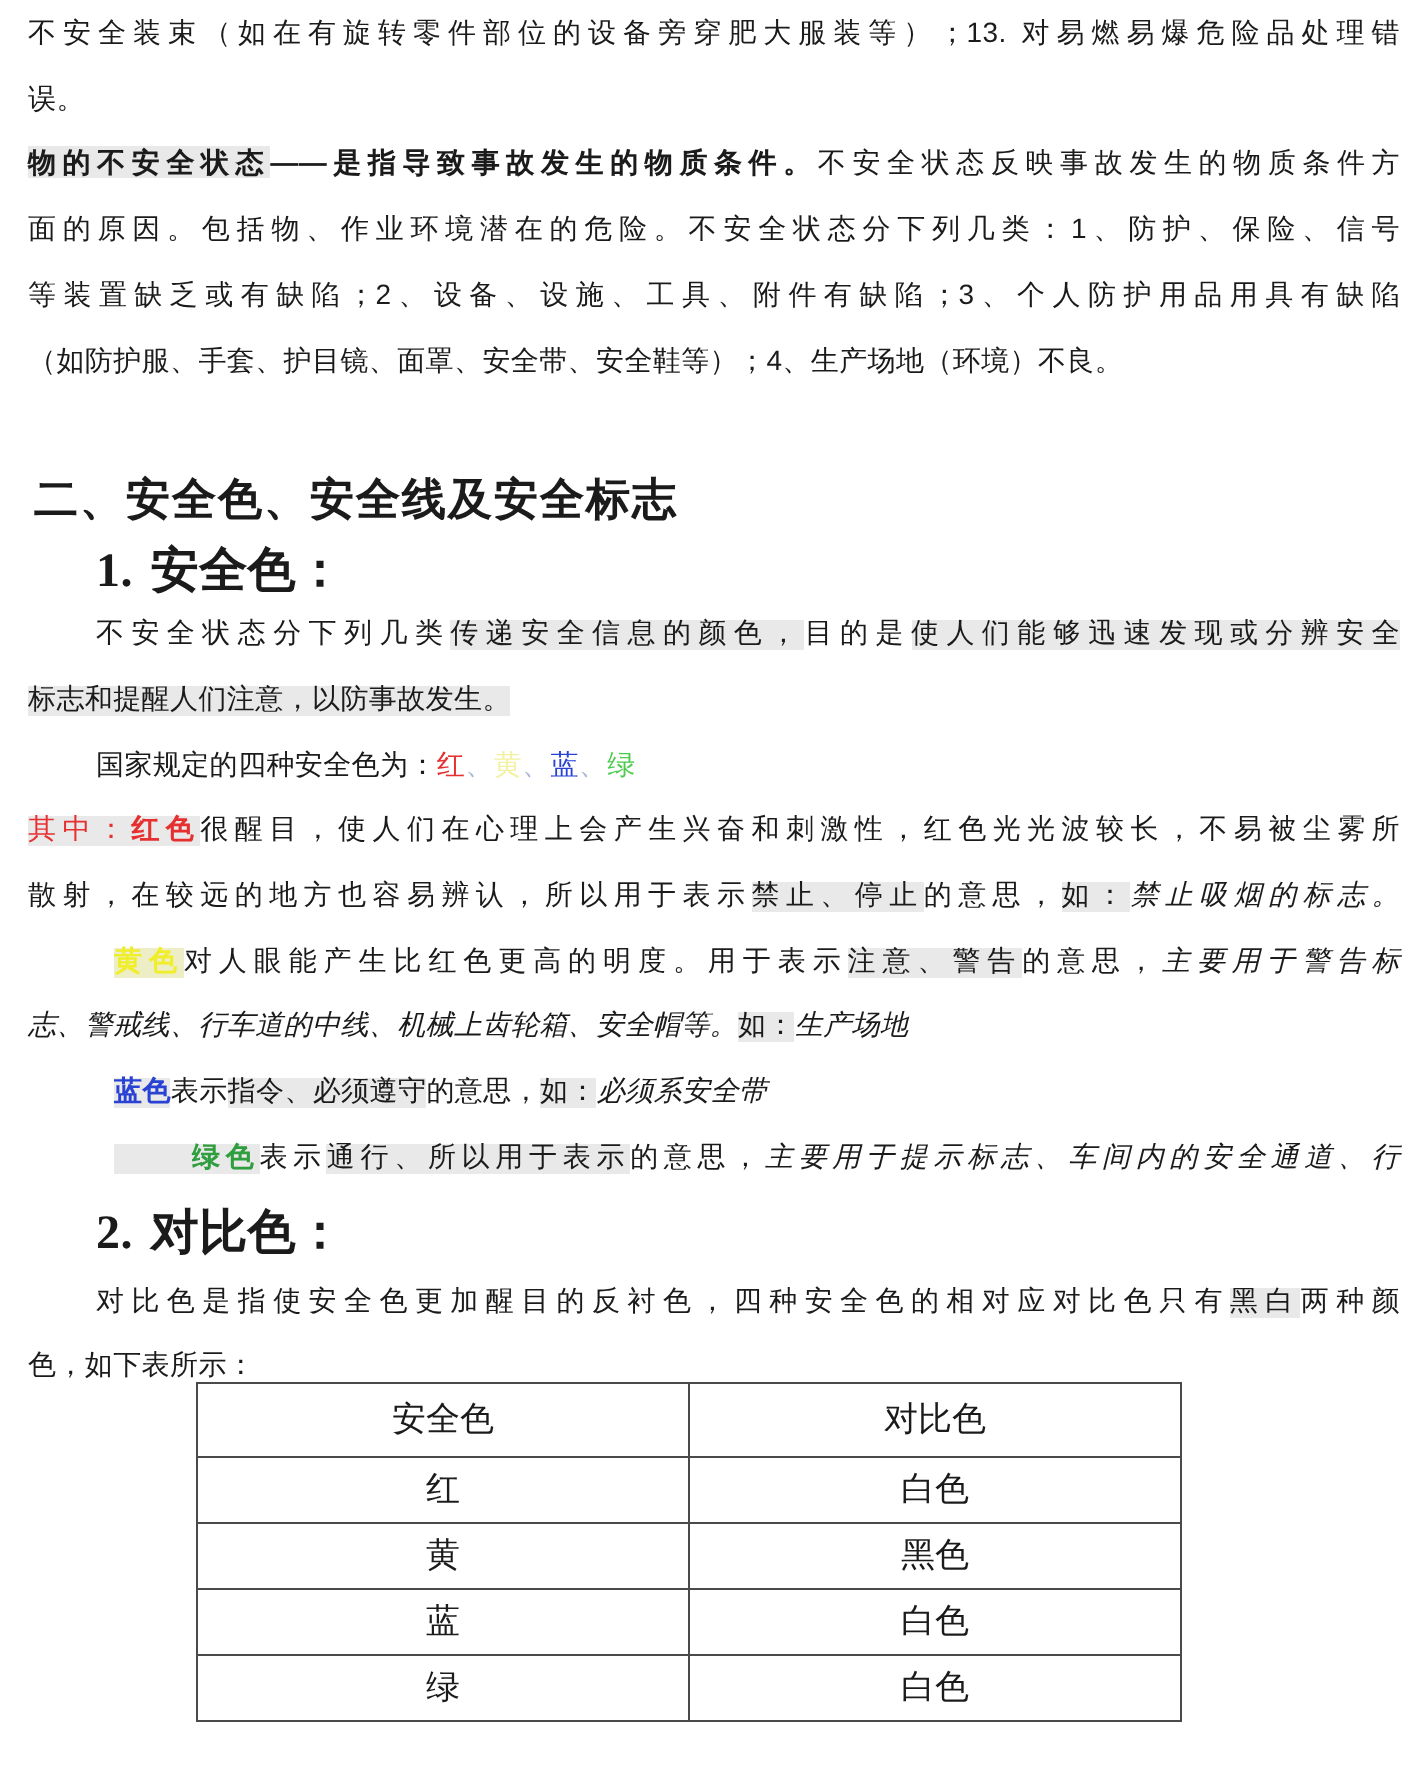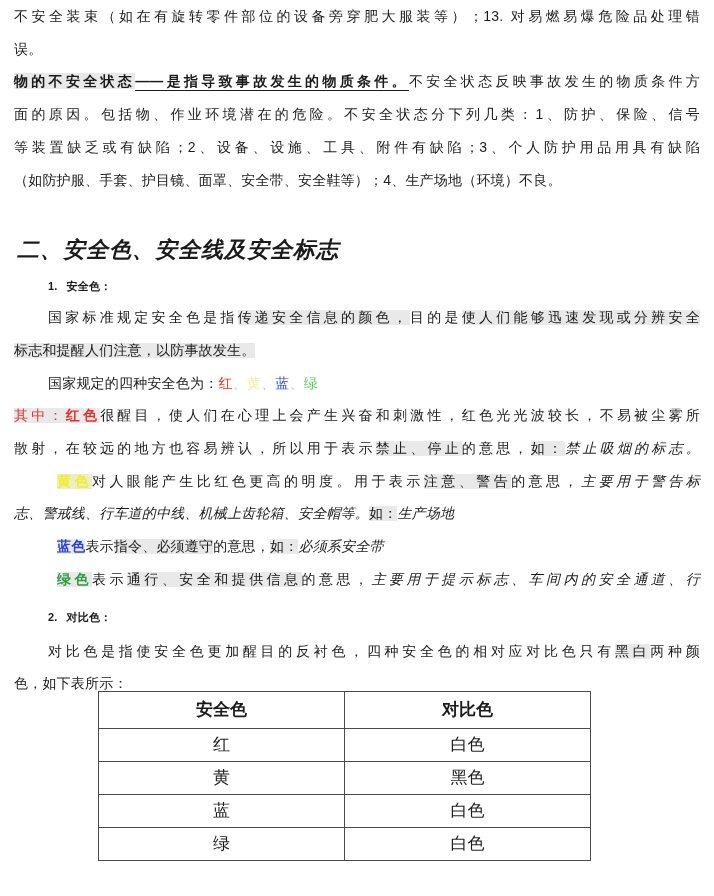--- a/index.html
+++ b/index.html
@@ -18,85 +18,85 @@
     font-size:14px;
     line-height:32.7px;
     white-space:nowrap;
     letter-spacing:0.2px;
   }
   .hei{font-family:"Liberation Sans", sans-serif;}
   .song{font-family:"Liberation Serif", serif;}
   .kai{font-style:italic;}
   .j{text-align:justify;text-align-last:justify;white-space:normal;}
   .b{font-weight:bold;}
-  .u{text-decoration:underline;text-underline-offset:4px;margin-top:42px;}
+  .u{text-underline-offset:4px;margin-top:42px;}
   .hl{background:var(--highlight,#e9e9e9);}
   .hl-y{background:var(--highlightYellow,#eeeec6);}
   .c-red{color:var(--red,#e63030);}
   .c-yellow{color:var(--yellowPale,#f3f1a2);}
   .c-yellow2{color:var(--yellowBright,#f0ee2a);font-family:Liberation Serif, serif;}
   .c-blue{color:var(--blue,#2a42d4);}
   .c-green{color:var(--greenBright,#4ecb4e);}
-  .c-green2{color:var(--green,#2f9e3e);}
+  .c-green2{color:var(--green,#2f9e3e);padding-left:39px;}
   .c-sep{color:var(--separator,#aab8d8);}
   .ind2{text-indent:34px;}
   .ind25{text-indent:43px;}
   .h1{
     font-size:22px;line-height:32px;font-weight:bold;
     font-family:"Liberation Sans", sans-serif;
-    letter-spacing:1px;margin-top:38px;padding-left:3px;font-style:italic;
+    letter-spacing:1px;margin-top:38px;padding-left:3px;
   }
   .subhead{
-    font-size:11px;line-height:32px;font-weight:bold;
-    font-family:Liberation Sans, sans-serif;
+    font-size:24px;line-height:32px;font-weight:bold;
+    font-family:Liberation Serif, serif;
     padding-left:34px;margin-top:4px;
   }
   .subhead .num{margin-right:9px;}
   .mt3{margin-top:3px;}
   table.safety{
     border-collapse:collapse;
     margin:-10px 0 0 84px;
     table-layout:fixed;
     width:493px;
   }
   table.safety td,table.safety th{
     border:1px solid var(--border,#4a4a4a);
     text-align:center;
     font-size:17px;
     font-weight:normal;
     padding:0;
   }
   table.safety th{
-    height:36px;line-height:36px;font-weight:bold;
+    height:36px;line-height:36px;font-weight:normal;
     font-family:"Liberation Sans", sans-serif;
     text-align:center;
   }
   table.safety td{height:32px;line-height:32px;}
 </style>
 </head>
 <body>
 
 <div id="text-blocks">
     <div class="line hei j"><span>不安全装束（如在有旋转零件部位的设备旁穿肥大服装等）；13. 对易燃易爆危险品处理错</span></div>
     <div class="line hei"><span>误。</span></div>
     <div class="line hei j"><span class="b hl">物的不安全状态</span><span class="b u">——是指导致事故发生的物质条件。</span><span>不安全状态反映事故发生的物质条件方</span></div>
     <div class="line hei j"><span>面的原因。包括物、作业环境潜在的危险。不安全状态分下列几类：1、防护、保险、信号</span></div>
     <div class="line hei j"><span>等装置缺乏或有缺陷；2、设备、设施、工具、附件有缺陷；3、个人防护用品用具有缺陷</span></div>
     <div class="line hei"><span>（如防护服、手套、护目镜、面罩、安全带、安全鞋等）；4、生产场地（环境）不良。</span></div>
     <div class="line h1"><span>二、安全色、安全线及安全标志</span></div>
     <div class="line subhead"><span class="num">1.</span><span>安全色：</span></div>
-    <div class="line song j ind2"><span>国家标准规定安全色是指</span><span class="hl">传递安全信息的颜色，</span><span>目的是</span><span class="hl">使人们能够迅速发现或分辨安全</span></div>
+    <div class="line song j ind2"><span>不安全状态分下列几类</span><span class="hl">传递安全信息的颜色，</span><span>目的是</span><span class="hl">使人们能够迅速发现或分辨安全</span></div>
     <div class="line song"><span class="hl">标志和提醒人们注意，以防事故发生。</span></div>
     <div class="line song ind2"><span>国家规定的四种安全色为：</span><span class="c-red">红</span><span class="c-sep">、</span><span class="c-yellow">黄</span><span class="c-sep">、</span><span class="c-blue">蓝</span><span class="c-sep">、</span><span class="c-green">绿</span></div>
     <div class="line song j"><span class="c-red hl">其中：</span><span class="c-red b hl">红色</span><span>很醒目，使人们在心理上会产生兴奋和刺激性，红色光光波较长，不易被尘雾所</span></div>
     <div class="line song j"><span>散射，在较远的地方也容易辨认，所以用于表示</span><span class="hl">禁止、停止</span><span>的意思，</span><span class="hl">如：</span><span class="kai">禁止吸烟的标志。</span></div>
     <div class="line song j ind25"><span class="c-yellow2 b hl-y">黄色</span><span>对人眼能产生比红色更高的明度。用于表示</span><span class="hl">注意、警告</span><span>的意思，</span><span class="kai">主要用于警告标</span></div>
     <div class="line song"><span class="kai">志、警戒线、行车道的中线、机械上齿轮箱、安全帽等。</span><span class="hl">如：</span><span class="kai">生产场地</span></div>
     <div class="line song ind25"><span class="c-blue b hl">蓝色</span><span>表示</span><span class="hl">指令、必须遵守</span><span>的意思，</span><span class="hl">如：</span><span class="kai">必须系安全带</span></div>
-    <div class="line song j ind25"><span class="c-green2 b hl">绿色</span><span>表示</span><span class="hl">通行、安全和提供信息</span><span>的意思，</span><span class="kai">主要用于提示标志、车间内的安全通道、行</span></div>
+    <div class="line song j ind25"><span class="c-green2 b hl">绿色</span><span>表示</span><span class="hl">通行、所以用于表示</span><span>的意思，</span><span class="kai">主要用于提示标志、车间内的安全通道、行</span></div>
     <div class="line subhead"><span class="num">2.</span><span>对比色：</span></div>
     <div class="line song j ind2 mt3"><span>对比色是指使安全色更加醒目的反衬色，四种安全色的相对应对比色只有</span><span class="hl">黑白</span><span>两种颜</span></div>
     <div class="line song"><span>色，如下表所示：</span></div>
   </div>
 
 <table class="safety">
   <thead>
     <tr>
       <th>安全色</th>
       <th>对比色</th>

